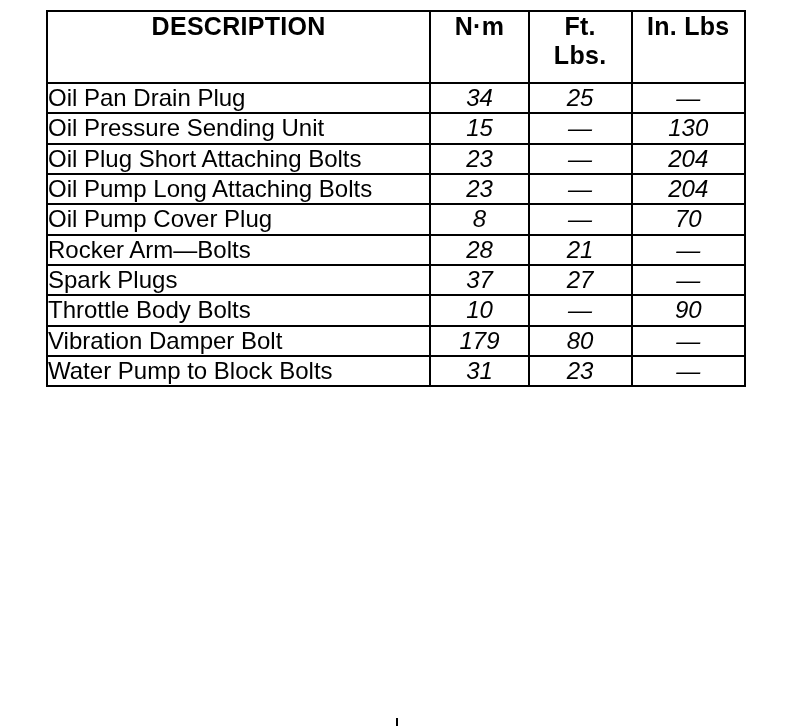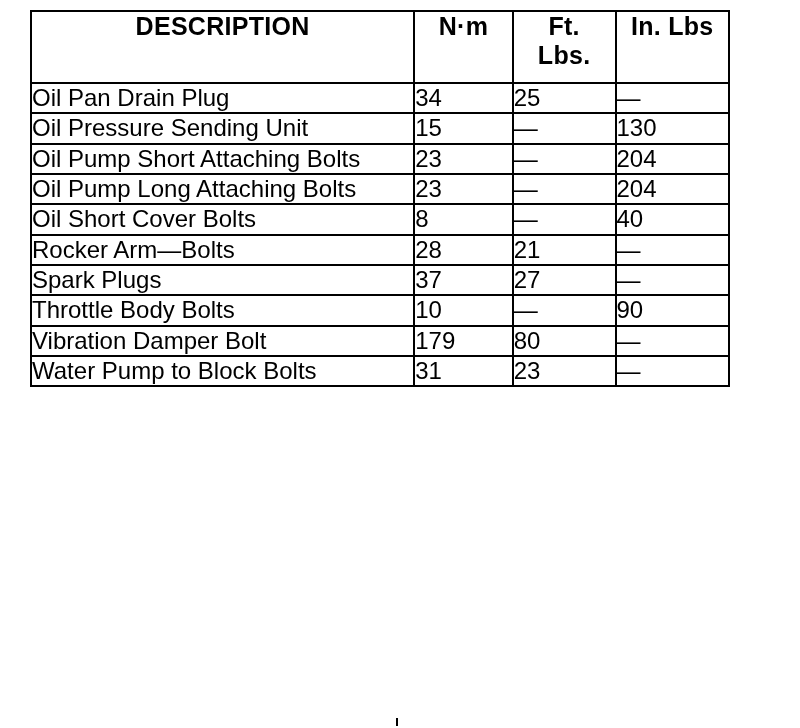--- a/index.html
+++ b/index.html
@@ -17,21 +17,21 @@
   #page {
     position: absolute;
     left: 0;
     top: 0;
     width: 800px;
     height: 728px;
     background: #ffffff;
   }
   #torque-table {
     position: absolute;
-    left: 30px;
+    left: 46px;
     top: 10px;
     width: 700px;
     border-collapse: collapse;
     table-layout: fixed;
     background: #ffffff;
   }
   #torque-table td, #torque-table th {
     border: 2px solid #000000;
     padding: 0;
     vertical-align: top;
@@ -60,22 +60,23 @@
   tbody td {
     font-size: 24px;
     line-height: 1.18;
   }
   tbody td.desc {
     text-align: left;
     padding: 5px 4px 5px 10px;
     margin-left: 12px;
   }
   tbody td.num {
-    text-align: left;
+    text-align: center;
     padding: 5px 4px 5px 4px;
+    font-style: italic;
   }
   .tick {
     position: absolute;
     left: 396px;
     top: 718px;
     width: 2px;
     height: 8px;
     background: #000000;
   }
 </style>
@@ -109,36 +110,36 @@
         <td class="num">25</td>
         <td class="num">—</td>
       </tr>
       <tr>
         <td class="desc">Oil Pressure Sending Unit</td>
         <td class="num">15</td>
         <td class="num">—</td>
         <td class="num">130</td>
       </tr>
       <tr>
-        <td class="desc">Oil Pump Short Attaching Bolts</td>
+        <td class="desc">Oil Plug Short Attaching Bolts</td>
         <td class="num">23</td>
         <td class="num">—</td>
         <td class="num">204</td>
       </tr>
       <tr>
         <td class="desc">Oil Pump Long Attaching Bolts</td>
         <td class="num">23</td>
         <td class="num">—</td>
         <td class="num">204</td>
       </tr>
       <tr>
-        <td class="desc">Oil Short Cover Bolts</td>
+        <td class="desc">Oil Pump Cover Plug</td>
         <td class="num">8</td>
         <td class="num">—</td>
-        <td class="num">40</td>
+        <td class="num">70</td>
       </tr>
       <tr>
         <td class="desc">Rocker Arm—Bolts</td>
         <td class="num">28</td>
         <td class="num">21</td>
         <td class="num">—</td>
       </tr>
       <tr>
         <td class="desc">Spark Plugs</td>
         <td class="num">37</td>

